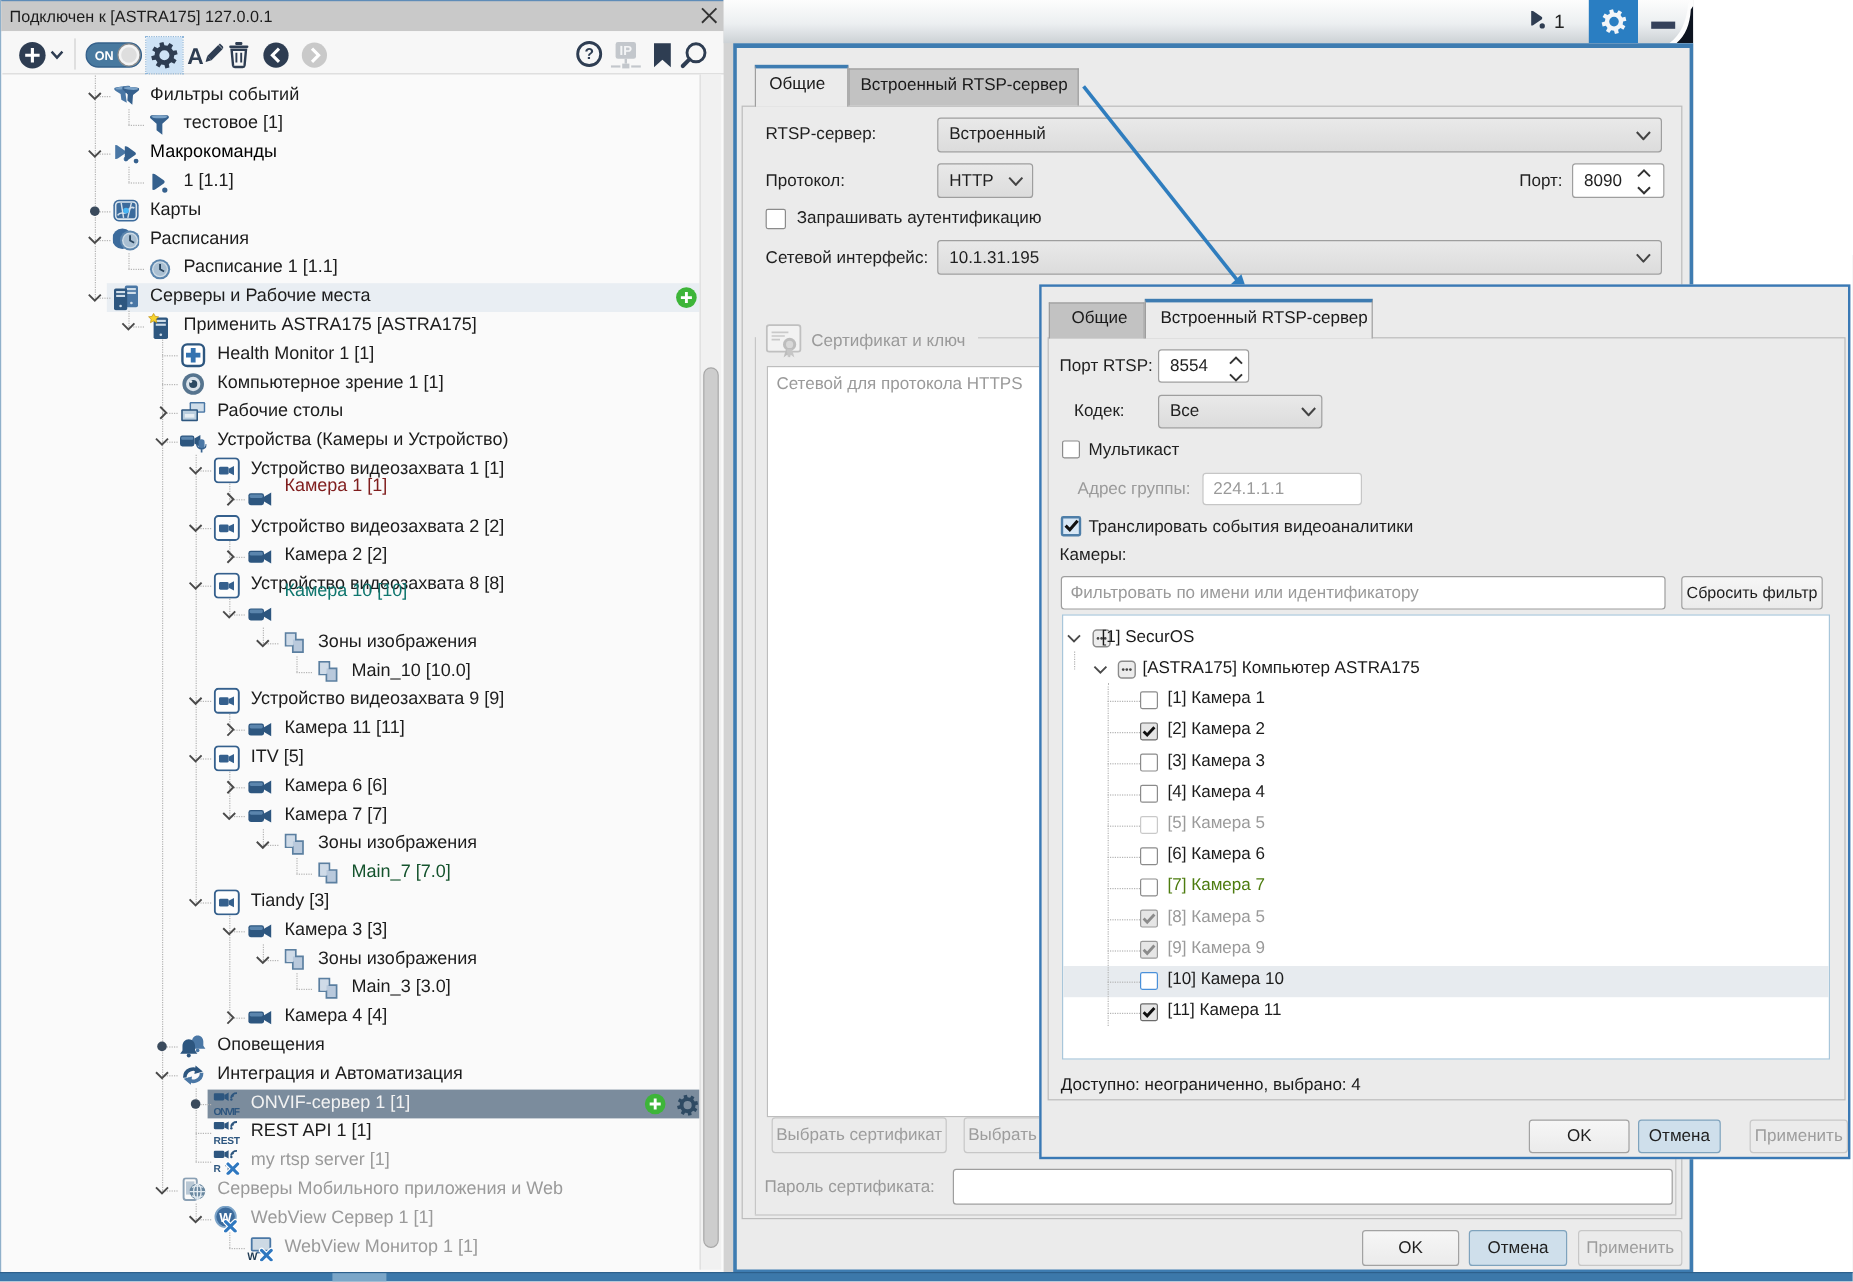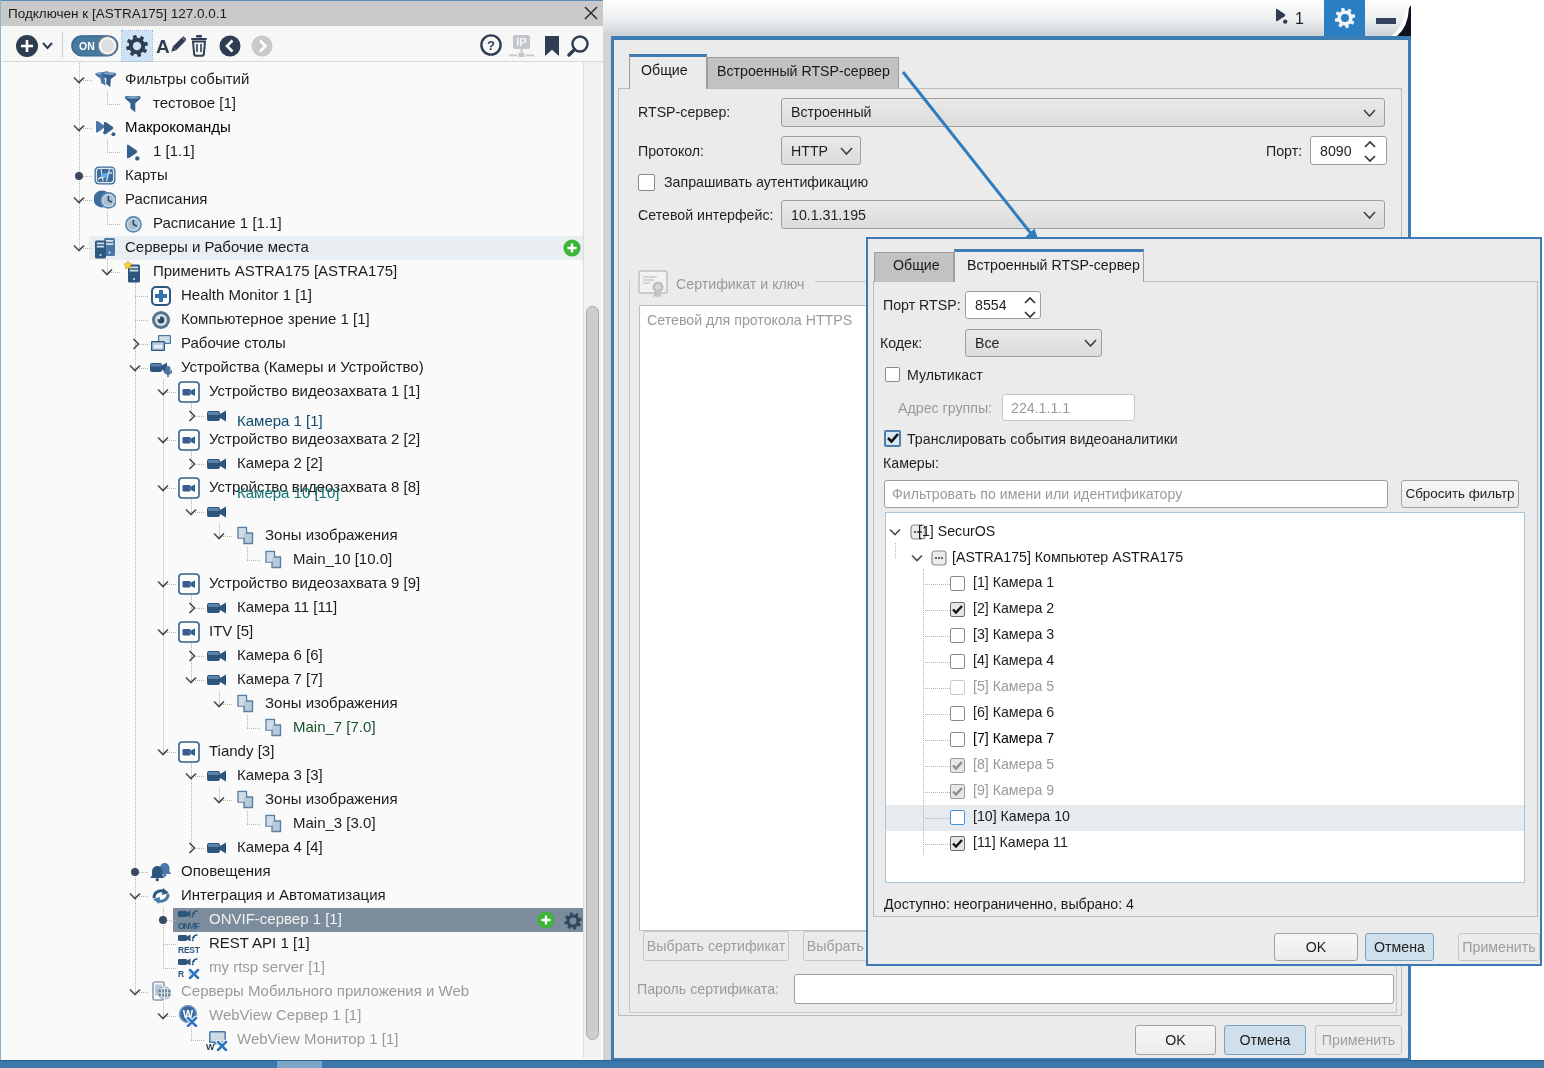--- a/index.html
+++ b/index.html
@@ -299,21 +299,21 @@
     </svg>
 <div class="tx" style="left:208px;top:382px;color:#1c1c1c">Устройство видеозахвата 1 [1]</div>
 <svg class="abs" style="left:187px;top:410px" width="8" height="12" viewBox="0 0 8 12">
       <path d="M1.5,1 L6.5,6 L1.5,11" stroke="#4a4a4a" stroke-width="1.6" fill="none"></path>
     </svg>
 <svg class="abs" style="left:205px;top:405px" width="22" height="22" viewBox="0 0 22 22">
       <rect x="1" y="6" width="13" height="10" rx="2" fill="#2d567f"></rect>
       <rect x="2" y="7" width="11" height="3" rx="1.2" fill="#5b85ad"></rect>
       <path d="M14,9 L20,5.5 L20,16.5 L14,13 Z" fill="#2d567f"></path>
     </svg>
-<div class="tx" style="left:236px;top:412px;color:#0c4a6e">Камера 1 [1]</div>
+<div class="tx" style="left:236px;top:396px;color:#7f1d1d">Камера 1 [1]</div>
 <svg class="abs" style="left:156px;top:436px" width="12" height="8" viewBox="0 0 12 8">
       <path d="M1,1.5 L6,6.5 L11,1.5" stroke="#4a4a4a" stroke-width="1.6" fill="none"></path>
     </svg>
 <svg class="abs" style="left:177px;top:429px" width="22" height="22" viewBox="0 0 22 22">
       <rect x="1" y="1" width="20" height="20" rx="3" fill="#fdfdfd" stroke="#35608d" stroke-width="1.6"></rect>
       <rect x="4.5" y="8" width="8" height="6.5" rx="1.2" fill="#35608d"></rect>
       <path d="M12.5,9.6 L17,7.4 L17,15 L12.5,12.8 Z" fill="#35608d"></path>
     </svg>
 <div class="tx" style="left:208px;top:430px;color:#1c1c1c">Устройство видеозахвата 2 [2]</div>
 <svg class="abs" style="left:187px;top:458px" width="8" height="12" viewBox="0 0 8 12">
@@ -639,21 +639,21 @@
 <div class="tx" style="left:99px;top:18px">Встроенный RTSP-сервер</div>
 <div class="lbl" style="left:15px;top:58px">Порт RTSP:</div>
 <div class="inp" style="left:97px;top:52px;width:76px;height:28px"></div>
 <div class="lbl" style="left:107px;top:58px">8554</div>
 <svg class="abs" style="left:156px;top:57px" width="12" height="9" viewBox="0 0 12 9">
       <path d="M1,7 L6,2 L11,7" stroke="#333" stroke-width="1.7" fill="none"></path>
     </svg>
     <svg class="abs" style="left:156px;top:71px" width="12" height="9" viewBox="0 0 12 9">
       <path d="M1,2 L6,7 L11,2" stroke="#333" stroke-width="1.7" fill="none"></path>
     </svg>
-<div class="lbl" style="left:12px;top:96px">Кодек:</div>
+<div class="lbl" style="left:27px;top:96px">Кодек:</div>
 <div class="cmb" style="left:97px;top:90px;width:137px;height:28px"></div>
 <div class="lbl" style="left:107px;top:96px">Все</div>
 <svg class="abs" style="left:216px;top:100px" width="13" height="8" viewBox="0 0 13 8">
       <path d="M1,1 L6.5,7 L12,1" stroke="#444" stroke-width="1.7" fill="none"></path>
     </svg>
 <div class="cb" style="left:17px;top:128px;width:15px;height:15px"></div>
 <div class="lbl" style="left:39px;top:128px">Мультикаст</div>
 <div class="glbl" style="left:30px;top:161px">Адрес группы:</div>
 <div class="abs" style="left:134px;top:155px;width:133px;height:27px;background:#fff;border:1px solid #c6c6c6;border-radius:3px"></div>
 <div class="glbl" style="left:143px;top:161px">224.1.1.1</div>
@@ -710,21 +710,21 @@
 <div class="tx" style="left:105px;top:361px;color:#1c1c1c">[2] Камера 2</div>
 <div class="abs" style="left:82px;top:389px;width:15px;height:15px;background:#fff;border:1px solid #8b8b8b;border-radius:2px"></div>
 <div class="tx" style="left:105px;top:387px;color:#1c1c1c">[3] Камера 3</div>
 <div class="abs" style="left:82px;top:415px;width:15px;height:15px;background:#fff;border:1px solid #8b8b8b;border-radius:2px"></div>
 <div class="tx" style="left:105px;top:413px;color:#1c1c1c">[4] Камера 4</div>
 <div class="abs" style="left:82px;top:441px;width:15px;height:15px;background:#fff;border:1px solid #c9c9c9;border-radius:2px"></div>
 <div class="tx" style="left:105px;top:439px;color:#9a9a9a">[5] Камера 5</div>
 <div class="abs" style="left:82px;top:467px;width:15px;height:15px;background:#fff;border:1px solid #8b8b8b;border-radius:2px"></div>
 <div class="tx" style="left:105px;top:465px;color:#1c1c1c">[6] Камера 6</div>
 <div class="abs" style="left:82px;top:493px;width:15px;height:15px;background:#fff;border:1px solid #8b8b8b;border-radius:2px"></div>
-<div class="tx" style="left:105px;top:491px;color:#000000">[7] Камера 7</div>
+<div class="tx" style="left:105px;top:491px;color:#4d7c0f">[7] Камера 7</div>
 <div class="abs" style="left:82px;top:519px;width:15px;height:15px;background:#e6e6e6;border:1px solid #9a9a9a;border-radius:2px"></div>
 <svg class="abs" style="left:83px;top:521px" width="13" height="11" viewBox="0 0 13 11">
       <path d="M2,5.5 L5,8.5 L11,2" stroke="#8c8c8c" stroke-width="2.4" fill="none"></path>
     </svg>
 <div class="tx" style="left:105px;top:517px;color:#9a9a9a">[8] Камера 5</div>
 <div class="abs" style="left:82px;top:545px;width:15px;height:15px;background:#e6e6e6;border:1px solid #9a9a9a;border-radius:2px"></div>
 <svg class="abs" style="left:83px;top:547px" width="13" height="11" viewBox="0 0 13 11">
       <path d="M2,5.5 L5,8.5 L11,2" stroke="#8c8c8c" stroke-width="2.4" fill="none"></path>
     </svg>
 <div class="tx" style="left:105px;top:543px;color:#9a9a9a">[9] Камера 9</div>

